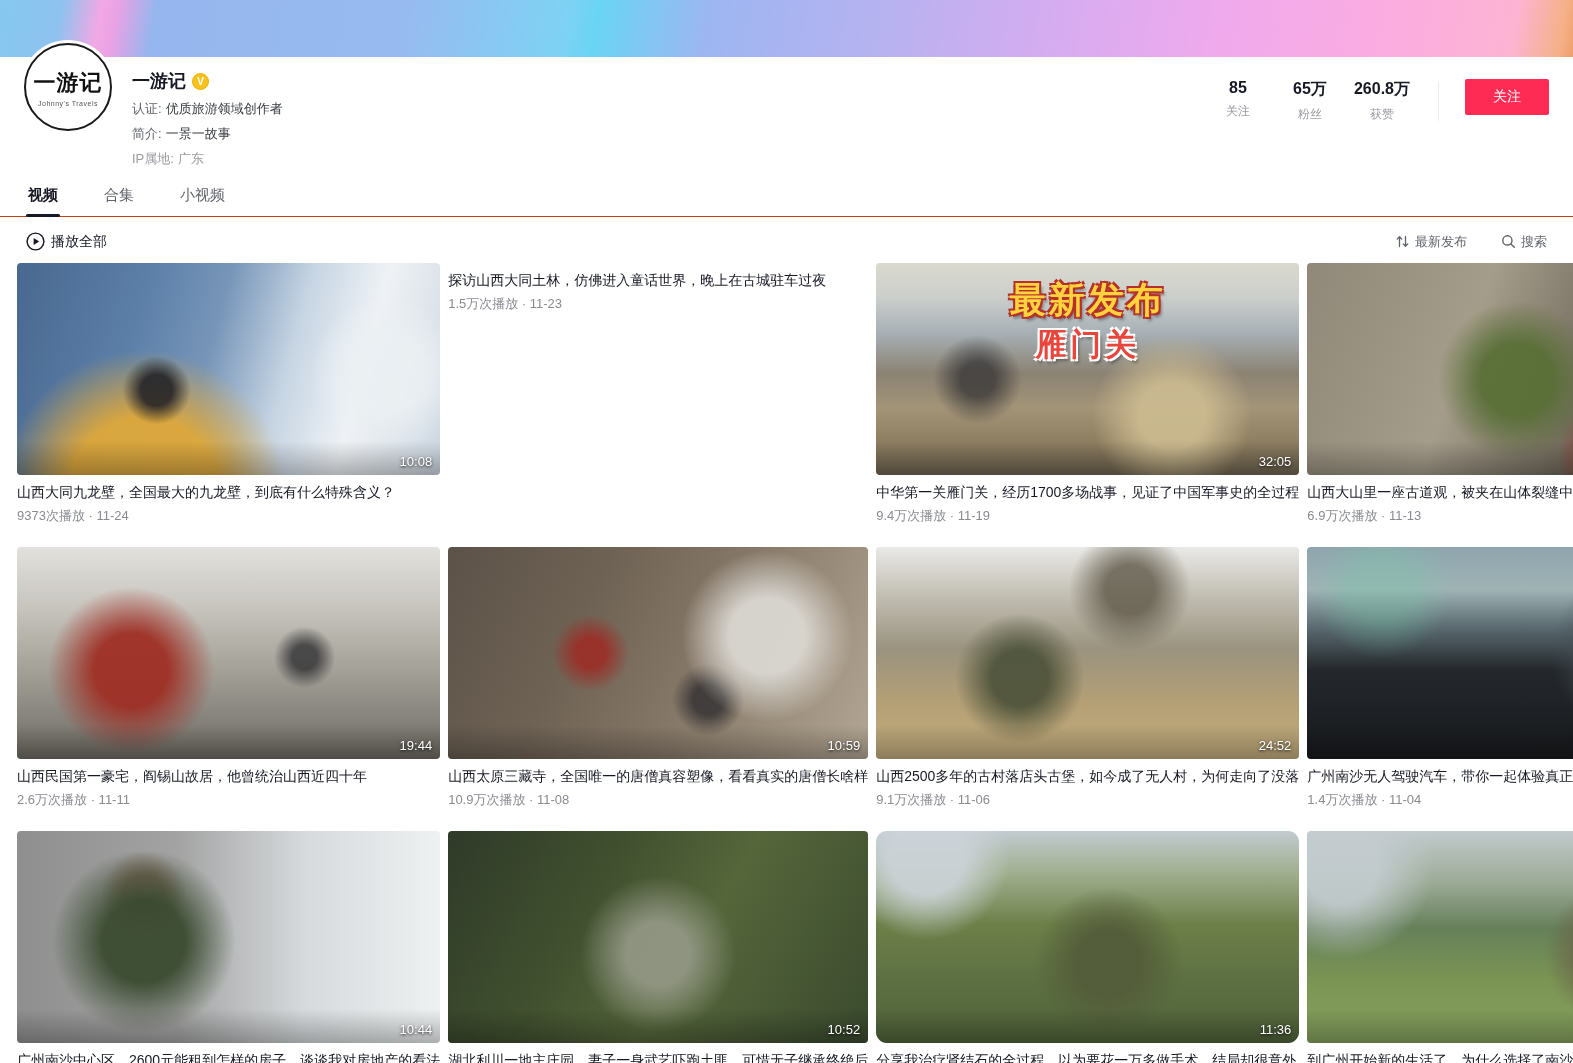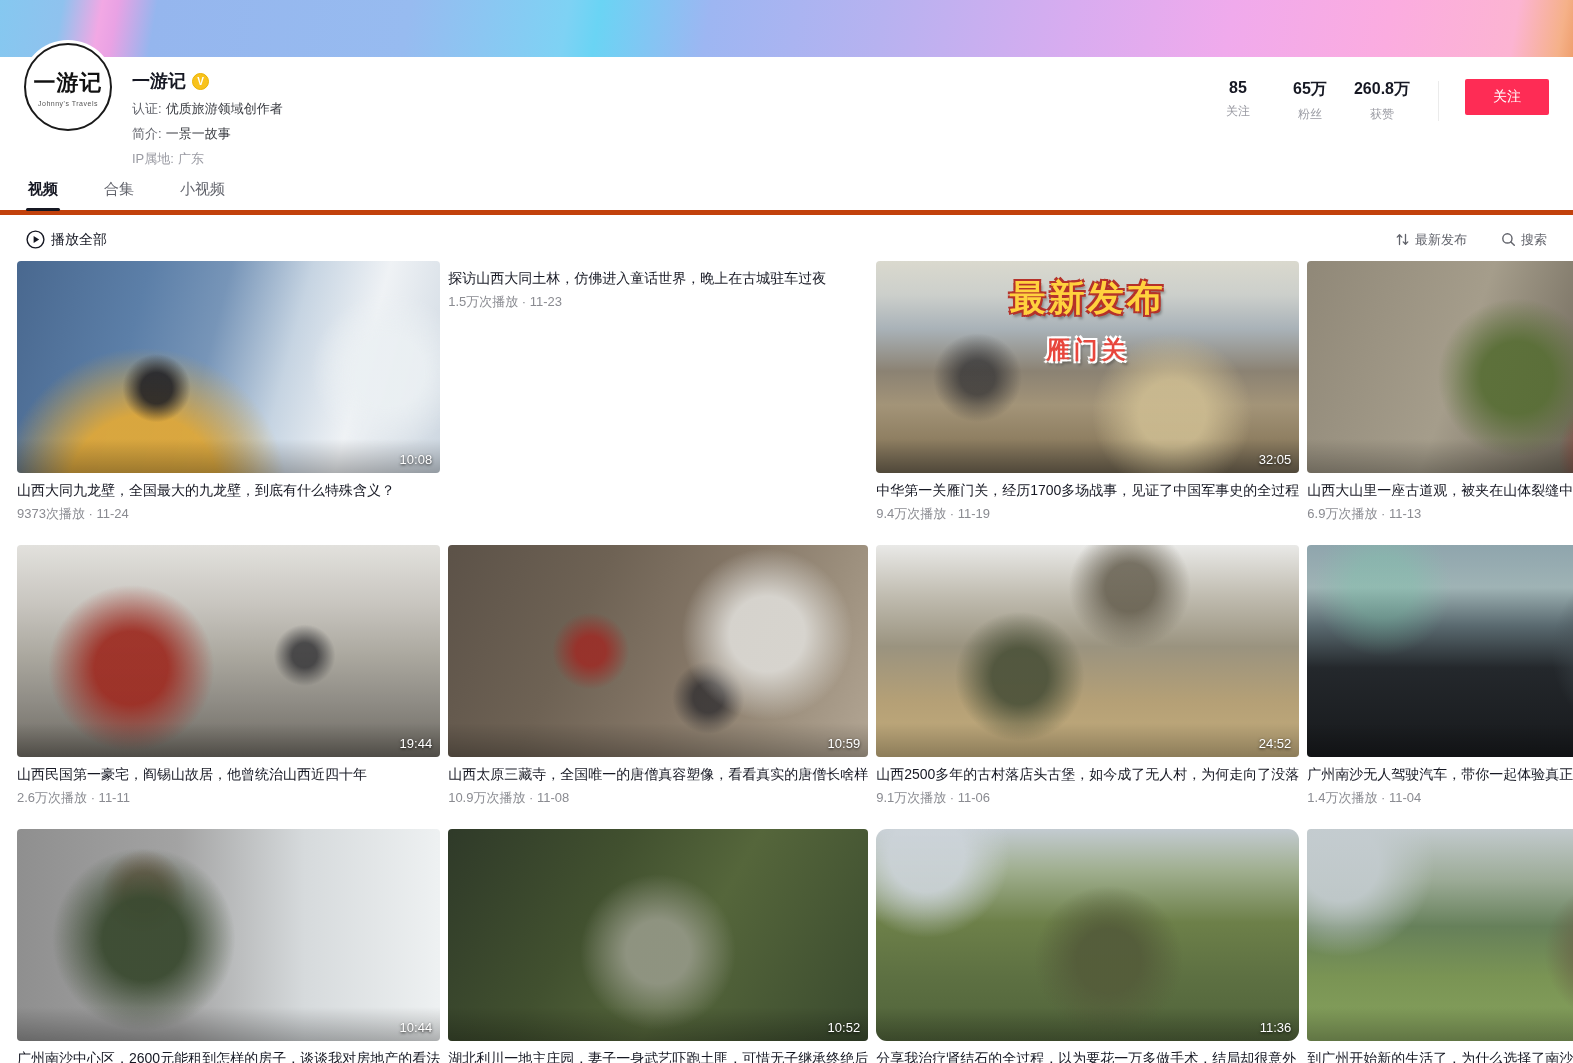--- a/index.html
+++ b/index.html
@@ -36,21 +36,21 @@
   .header-right { margin-left:auto; display:flex; align-items:flex-start; padding-top:22px; }
   .stats { display:flex; }
   .stat { min-width:72px; text-align:center; padding:0 8px; }
   .stat .num { font-size:16px; font-weight:bold; color:#161823; }
   .stat .lbl { font-size:12px; color:#9a9ba3; margin-top:6px; }
   .v-divider { width:1px; height:40px; background:#ebebeb; margin:2px 26px 0 20px; }
   .follow-btn { width:84px; height:36px; background:#fe2c55; color:#fff; border:none;
     font-size:14px; border-radius:2px; cursor:pointer; margin-top:0; }
 
   
-  .tab-bar { margin-top:4px; padding:0 26px; border-bottom:5px solid #c2410c; display:flex; }
+  .tab-bar { margin-top:10px; padding:0 26px; border-bottom:1px solid #c2410c; display:flex; }
   .tab { margin-right:42px; font-size:15px; color:#61636b; padding:8px 2px 11px;
     cursor:pointer; position:relative; }
   .tab.active { color:#161823; font-weight:bold; }
   .tab.active::after { content:""; position:absolute; left:0; right:0; bottom:-1px;
     height:3px; background:#161823; border-radius:2px; }
 
   
   .toolbar { display:flex; align-items:center; justify-content:space-between;
     padding:15px 26px 12px 26px; }
   .play-all { display:flex; align-items:center; gap:6px; font-size:14px; color:#161823; cursor:pointer; }
@@ -71,21 +71,21 @@
   .card-title { margin-top:9px; font-size:14px; color:#161823; white-space:nowrap;
     overflow:hidden; text-overflow:ellipsis; }
   .card-meta { margin-top:5px; font-size:13px; color:#8a8b91; }
 
   .overlay-text { position:absolute; top:14px; left:0; right:0; text-align:center;
     z-index:2; font-weight:bold; line-height:1.25;
     font-family:"DejaVu Sans","Liberation Sans",sans-serif; }
   .overlay-l1 { display:block; font-size:36px; color:#ffd23e; letter-spacing:3px;
     text-shadow:-2px -2px 0 #b5322a, 2px -2px 0 #b5322a, -2px 2px 0 #b5322a,
       2px 2px 0 #b5322a, 3px 4px 3px rgba(0,0,0,.35); }
-  .overlay-l2 { display:block; font-size:24px; color:#e8463c; letter-spacing:4px; margin-top:15px;
+  .overlay-l2 { display:block; font-size:31px; color:#e8463c; letter-spacing:4px; margin-top:3px;
     text-shadow:-2px -2px 0 #fff, 2px -2px 0 #fff, -2px 2px 0 #fff,
       2px 2px 0 #fff, 3px 4px 3px rgba(0,0,0,.35); }
 
   
   .t1 { background:
     radial-gradient(circle at 88% 52%, rgba(235,240,243,.9) 0 9%, transparent 20%),
     radial-gradient(circle at 33% 60%, rgba(28,28,34,.85) 0 5%, transparent 11%),
     radial-gradient(circle at 30% 108%, rgba(223,168,57,.95) 0 20%, transparent 38%),
     linear-gradient(105deg, #49688f 0%, #5c7fa8 28%, #7795b8 45%, #c6d4e2 62%, #eff2f5 78%, #ccd6e0 100%); }
   .t2 { background:

